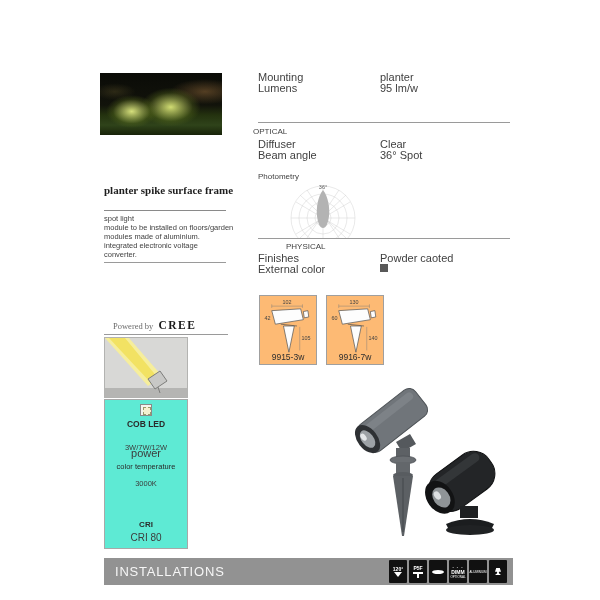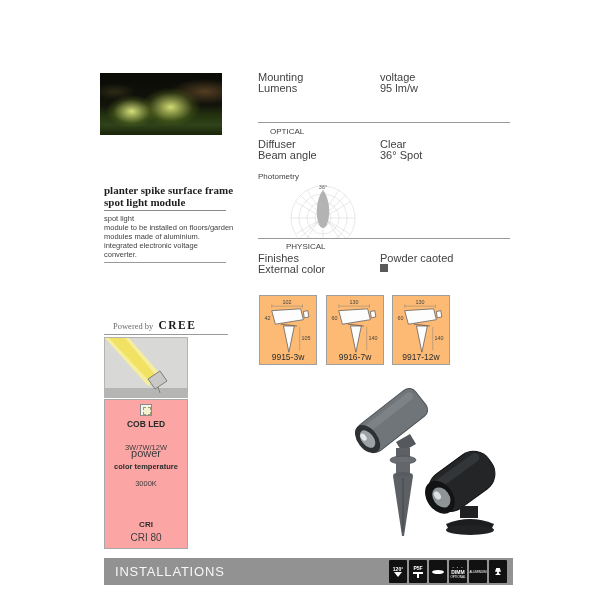--- a/index.html
+++ b/index.html
@@ -16,21 +16,21 @@
               line-height:11.5px;color:#1e1e1e;}
   .desc{font-size:7.5px;line-height:9px;color:#3f3f3f;}
   .powered{font-family:"Liberation Serif",serif;font-size:8.5px;color:#6b6b6b;}
   .brand{font-family:"Liberation Serif",serif;font-weight:bold;font-size:11.5px;
          color:#1b1b1b;letter-spacing:1.5px;margin-left:5px;}
   
   .illus{position:absolute;left:104px;top:337px;width:84px;height:61px;
          background:#d8d8d6;border:1px solid #b3b3b1;box-sizing:border-box;}
   
   .ledbox{position:absolute;left:104px;top:399px;width:84px;height:150px;
-          background:#fca5a5;border:1px solid #a8a8a8;box-sizing:border-box;}
+          background:#5eead4;border:1px solid #a8a8a8;box-sizing:border-box;}
   .ledbox .t{position:absolute;width:100%;text-align:center;}
   .chip{position:absolute;left:35px;top:4px;width:12px;height:12px;border:1px solid #8a8a8a;
         background:#f4f4ee;box-sizing:border-box;}
   .chip-in{position:absolute;left:2px;top:2px;width:6px;height:6px;border:1px dashed #9a9a6a;
         background:#f5f0cf;}
   
   .mbox{position:absolute;top:295px;width:58px;height:70px;border:1px solid #9f9f9f;
         background:#fdba74;box-sizing:border-box;}
   .mname{position:absolute;bottom:2px;width:100%;text-align:center;font-size:8.5px;color:#2e2e2e;}
   .swatch{position:absolute;left:380px;top:264px;width:8px;height:8px;background:#595959;}
@@ -64,31 +64,31 @@
 </head>
 <body>
 
 <div id="page">
 
   <div class="photo"></div>
 
   <div class="abs" style="left:258px;top:72px;">
     <div class="spec-row">
       <span class="lbl">Mounting</span>
-      <span>voltage</span>
+      <span>planter</span>
     </div>
     <div class="spec-row">
       <span class="lbl">Lumens</span>
       <span>95 lm/w</span>
     </div>
   </div>
 
   <div class="rule" style="left:258px;top:122px;width:252px;"></div>
 
-  <div class="abs sec-title" style="left:270px;top:127px;">OPTICAL</div>
+  <div class="abs sec-title" style="left:253px;top:127px;">OPTICAL</div>
   <div class="abs" style="left:258px;top:139px;">
     <div class="spec-row">
       <span class="lbl">Diffuser</span>
       <span>Clear</span>
     </div>
     <div class="spec-row">
       <span class="lbl">Beam angle</span>
       <span>36°  Spot</span>
     </div>
   </div>
@@ -166,46 +166,23 @@
       <line x1="20" y1="29" x2="38" y2="31" stroke="#555" stroke-width="0.8"></line>
       <text x="2" y="24" font-size="6" fill="#444">60</text>
       <g stroke="#7a7a7a" stroke-width="0.5">
           <line x1="41" y1="32" x2="41" y2="58"></line>
         </g>
       <text x="43" y="47" font-size="6" fill="#444">140</text>
     </svg>
     <div class="mname">9916-7w</div>
   </div>
 
-  <div class="mbox" style="left:392px;">
-    <svg width="56" height="56" viewBox="0 0 56 62" style="position:absolute;left:0;top:2px;">
-      <text x="27" y="7" font-size="6" fill="#444" text-anchor="middle">130</text>
-      <g stroke="#7a7a7a" stroke-width="0.5">
-          <line x1="10" y1="9" x2="44" y2="9"></line>
-          <line x1="10" y1="7" x2="10" y2="11"></line>
-          <line x1="44" y1="7" x2="44" y2="11"></line>
-        </g>
-      <g fill="#fdfdfd" stroke="#555" stroke-width="0.8">
-        <polygon points="10,14 42,12 45,24 14,29"></polygon>
-        <polygon points="45,15 50,14 51,21 46,22"></polygon>
-        <polygon points="23,31 35,31 29,60"></polygon>
-      </g>
-      <line x1="20" y1="29" x2="38" y2="31" stroke="#555" stroke-width="0.8"></line>
-      <text x="2" y="24" font-size="6" fill="#444">60</text>
-      <g stroke="#7a7a7a" stroke-width="0.5">
-          <line x1="41" y1="32" x2="41" y2="58"></line>
-        </g>
-      <text x="43" y="47" font-size="6" fill="#444">140</text>
-    </svg>
-    <div class="mname">9917-12w</div>
-  </div>
 
   <div class="abs head-title" style="left:104px;top:185px;width:160px;">
     <div>planter spike surface frame</div>
-    <div>spot  light module</div>
   </div>
   <div class="rule" style="left:104px;top:210px;width:122px;background:#8a8a8a;"></div>
   <div class="abs desc" style="left:104px;top:214px;width:140px;">
     <div>spot light</div>
     <div>module to be installed on floors/garden</div>
     <div>modules made of aluminium.</div>
     <div>integrated electronic voltage</div>
     <div>converter.</div>
   </div>
   <div class="rule" style="left:104px;top:262px;width:122px;"></div>
@@ -227,21 +204,21 @@
     </svg>
   </div>
 
   <div class="ledbox">
     <div class="chip">
         <div class="chip-in"></div>
       </div>
     <div class="t" style="top:19px;font-weight:bold;font-size:8.5px;color:#2a2a2a;">COB LED</div>
     <div class="t" style="top:47px;font-size:11px;">power</div>
     <div class="t" style="top:43px;font-size:7.5px;">3W/7W/12W</div>
-    <div class="t" style="top:62px;font-weight:bold;font-size:7.5px;color:#2a2a2a;">color temperature</div>
+    <div class="t" style="top:62px;font-weight:normal;font-size:7.5px;color:#2a2a2a;">color temperature</div>
     <div class="t" style="top:79px;font-size:7.5px;">3000K</div>
     <div class="t" style="top:120px;font-weight:bold;font-size:8px;color:#2a2a2a;">CRI</div>
     <div class="t" style="top:132px;font-size:10px;">CRI 80</div>
   </div>
 
   <svg class="abs" style="left:330px;top:368px;" width="186" height="172" viewBox="0 0 186 172">
 
     <g>
       <g transform="rotate(-38 62 52)">
         <rect x="26" y="36" width="72" height="33" rx="8" fill="#70757a" stroke="#4c5155" stroke-width="1"></rect>

